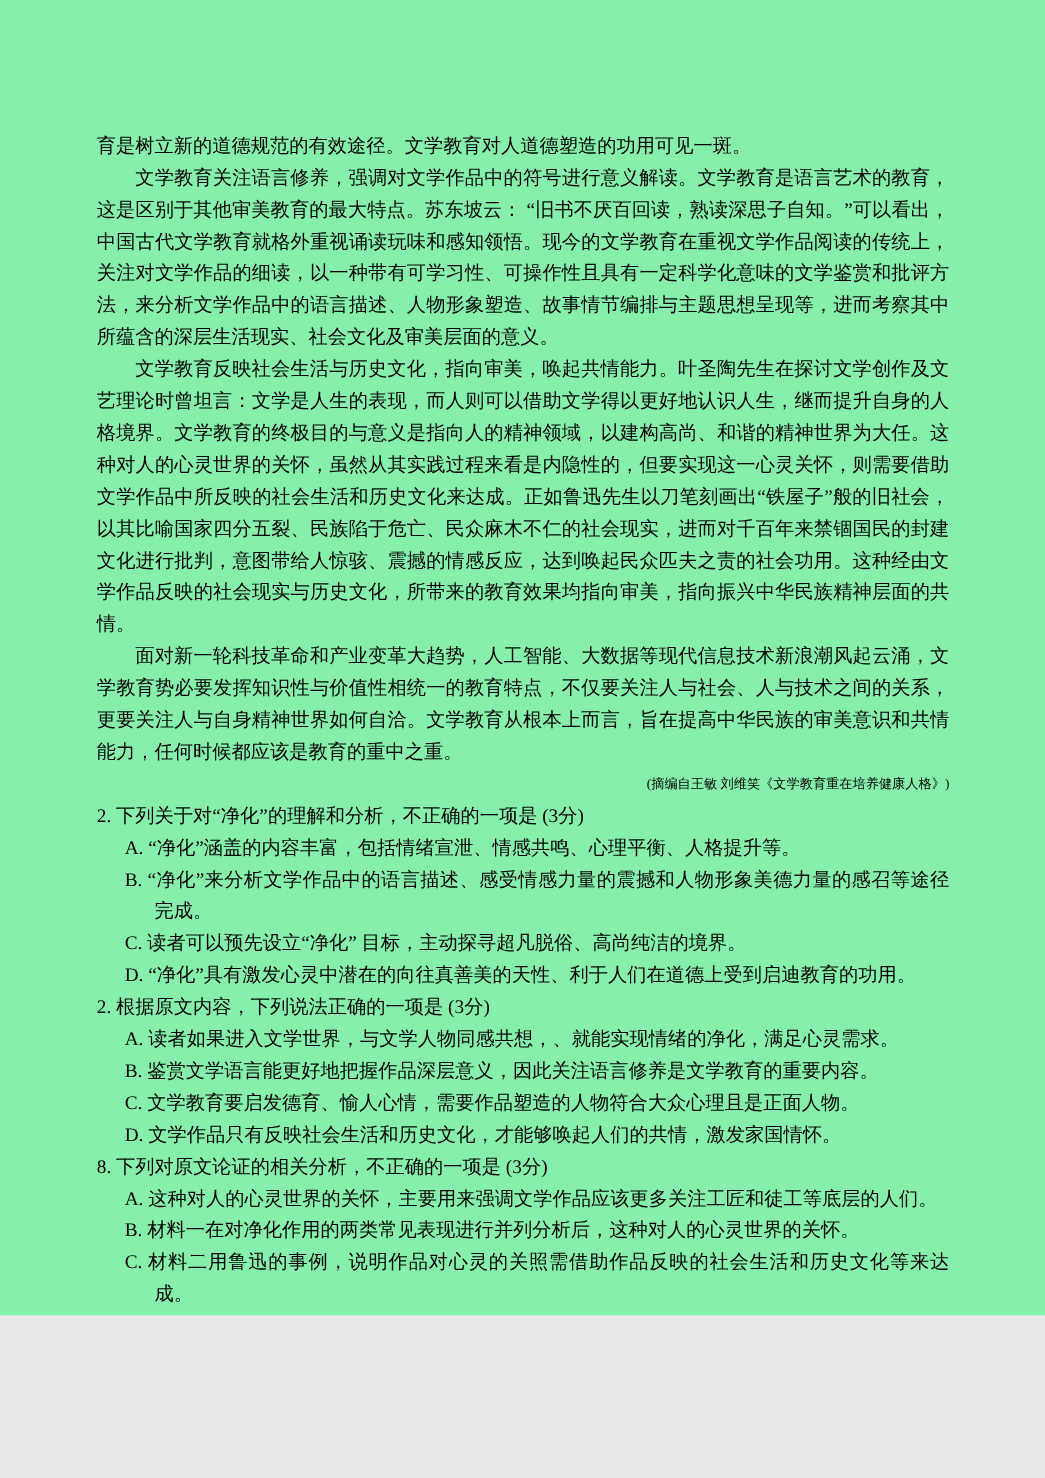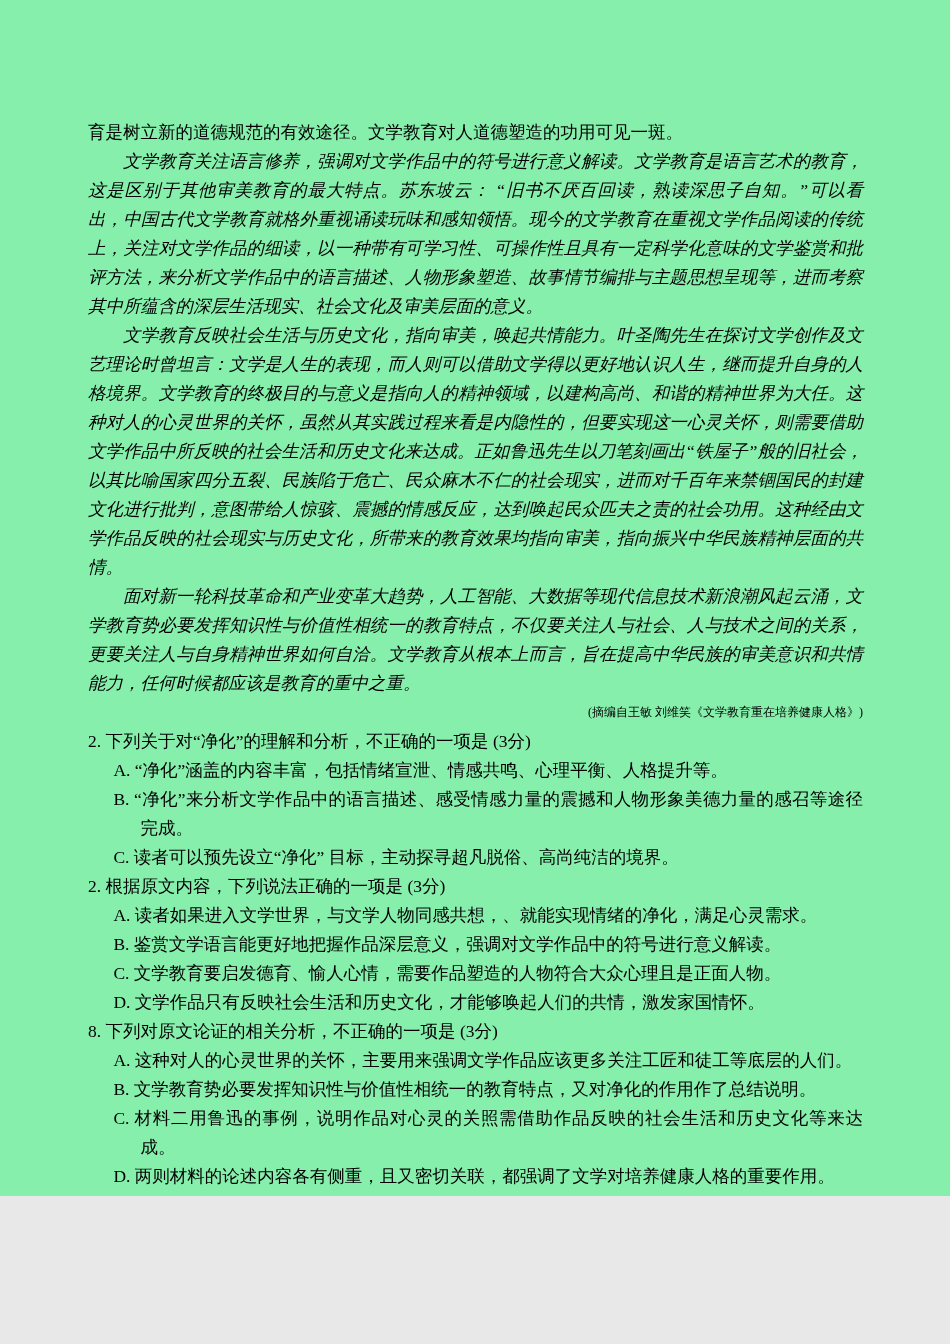--- a/index.html
+++ b/index.html
@@ -22,21 +22,20 @@
     overflow: hidden;
   }
   .para {
     margin: 0;
     font-size: 17.5px;
     line-height: 29px;
     text-align: justify;
   }
   .para.indent {
     text-indent: 2em;
-    font-style: italic;
   }
   .attribution {
     margin: 0;
     font-size: 12px;
     line-height: 29px;
     text-align: right;
   }
   .question {
     margin: 0;
   }
@@ -68,33 +67,34 @@
     <p class="attribution">(摘编自王敏  刘维笑《文学教育重在培养健康人格》)</p>
   </div>
 
   <div class="questions">
 
     <div class="question">
       <p class="stem">2. 下列关于对“净化”的理解和分析，不正确的一项是 (3分)</p>
       <p class="option">A. “净化”涵盖的内容丰富，包括情绪宣泄、情感共鸣、心理平衡、人格提升等。</p>
       <p class="option">B. “净化”来分析文学作品中的语言描述、感受情感力量的震撼和人物形象美德力量的感召等途径完成。</p>
       <p class="option">C. 读者可以预先设立“净化”  目标，主动探寻超凡脱俗、高尚纯洁的境界。</p>
+      <p class="option">D. “净化”具有激发心灵中潜在的向往真善美的天性、利于人们在道德上受到启迪教育的功用。</p>
     </div>
 
     <div class="question">
       <p class="stem">2. 根据原文内容，下列说法正确的一项是 (3分)</p>
       <p class="option">A. 读者如果进入文学世界，与文学人物同感共想，、就能实现情绪的净化，满足心灵需求。</p>
-      <p class="option">B. 鉴赏文学语言能更好地把握作品深层意义，强调对文学作品中的符号进行意义解读。</p>
+      <p class="option">B. 鉴赏文学语言能更好地把握作品深层意义，因此关注语言修养是文学教育的重要内容。</p>
       <p class="option">C. 文学教育要启发德育、愉人心情，需要作品塑造的人物符合大众心理且是正面人物。</p>
       <p class="option">D. 文学作品只有反映社会生活和历史文化，才能够唤起人们的共情，激发家国情怀。</p>
     </div>
 
     <div class="question">
       <p class="stem">8. 下列对原文论证的相关分析，不正确的一项是 (3分)</p>
       <p class="option">A. 这种对人的心灵世界的关怀，主要用来强调文学作品应该更多关注工匠和徒工等底层的人们。</p>
-      <p class="option">B. 文学教育势必要发挥知识性与价值性相统一的教育特点，又对净化的作用作了总结说明。</p>
+      <p class="option">B. 材料一在对净化作用的两类常见表现进行并列分析后，这种对人的心灵世界的关怀。</p>
       <p class="option">C. 材料二用鲁迅的事例，说明作品对心灵的关照需借助作品反映的社会生活和历史文化等来达成。</p>
       <p class="option">D. 两则材料的论述内容各有侧重，且又密切关联，都强调了文学对培养健康人格的重要作用。</p>
     </div>
 
   </div>
 
 </div>
 
 </body></html>

